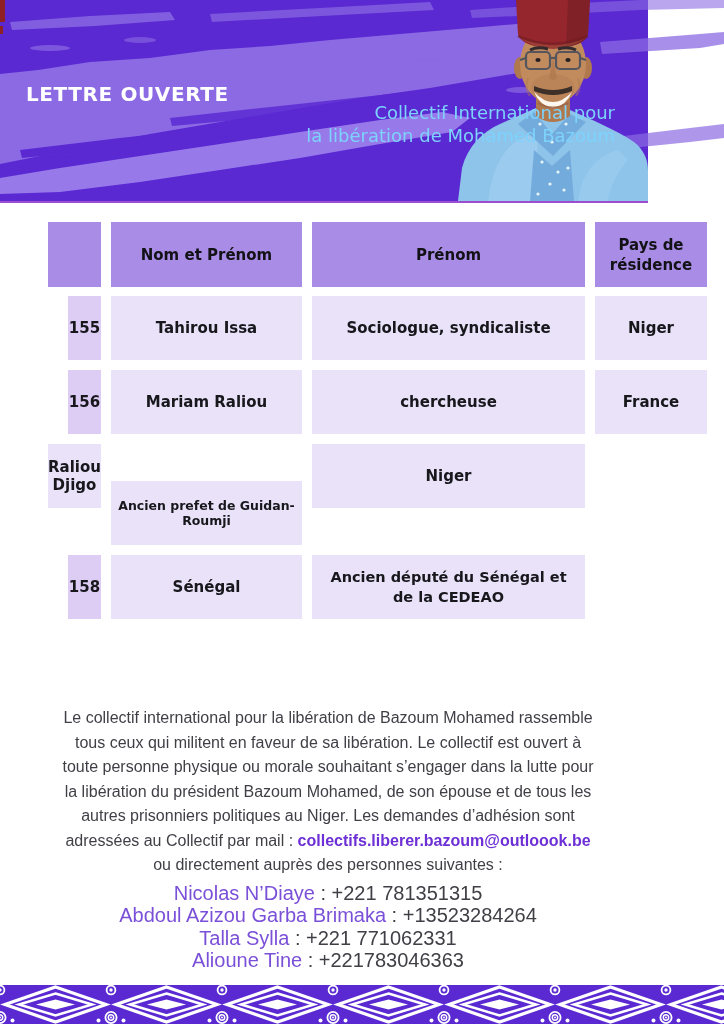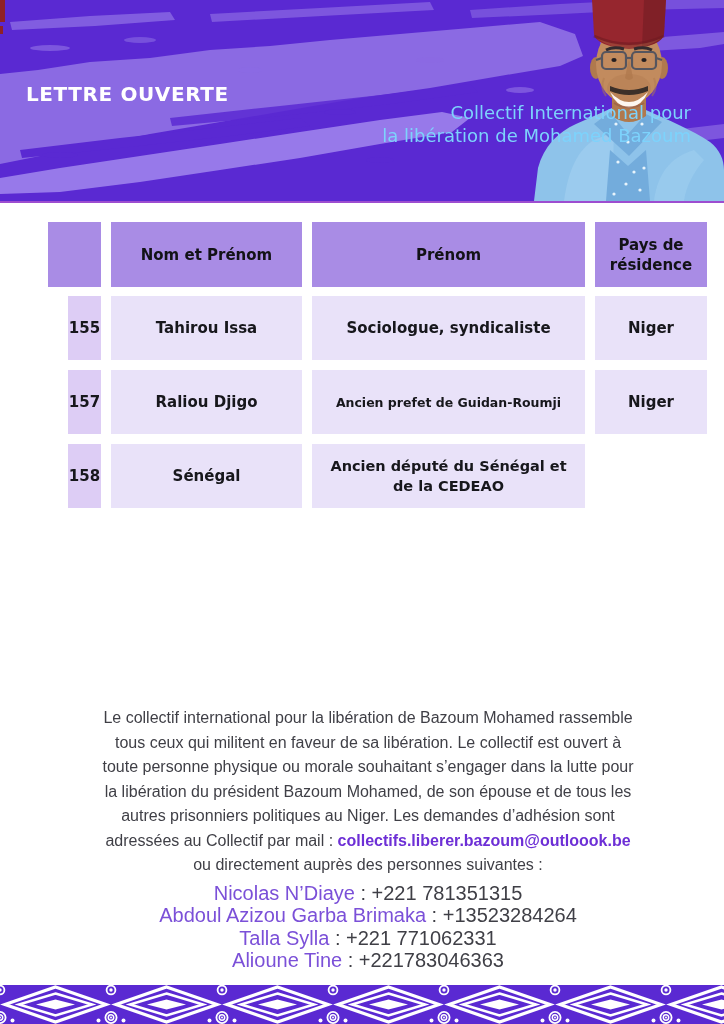--- a/index.html
+++ b/index.html
@@ -1,46 +1,46 @@
 <!DOCTYPE html>
 <html style="--accent: #5a29d2; --brushA: #8b6ae3; --brushB: #9d82ec; --thead: #a98ce5; --numbg: #ddcdf5; --cellbg: #e9e2f9; --email: #6d2fd6; --contact: #7b50d8; --text: #3f3f46; --corner: #8f2125; --hat: #96262e; --hatDark: #701b22; --skin: #c28b5e; --skinDark: #b0794d; --robe: #8ec3ea; --robeDeep: #73acdc;"><head>
 <meta charset="utf-8">
 <style>
   html,body{margin:0;padding:0;}
   body{width:724px;height:1024px;position:relative;background:#fff;
        font-family:"Liberation Sans",sans-serif;overflow:hidden;}
 
   
-  .hdr{position:absolute;left:0;top:0;width:724px;height:201px;
+  .hdr{position:absolute;left:0;top:0;width:648px;height:201px;
        background:var(--accent);border-bottom:2px solid rgba(214,108,205,.55);}
   .hdr svg.brush{position:absolute;left:0;top:0;z-index:1;}
   .photo{position:absolute;right:0;top:0;width:190px;height:201px;z-index:2;}
   .title{position:absolute;left:26px;top:82px;z-index:3;margin:0;color:#fff;
          font:800 20px "DejaVu Sans",sans-serif;letter-spacing:.6px;}
   .subtitle{position:absolute;right:33px;top:101px;z-index:3;text-align:right;
             color:#7dd3fc;font:500 18px "DejaVu Sans",sans-serif;line-height:23px;}
 
   
   .table{position:absolute;left:39px;top:222px;width:660px;z-index:1;
          font-family:"DejaVu Sans",sans-serif;}
   .trow{display:grid;grid-template-columns:53px 191px 273px 112px;column-gap:10px;
         margin-bottom:10px;padding-left:9px;}
   .thead{margin-bottom:9px;}
   .cell{display:flex;align-items:center;justify-content:center;text-align:center;
         height:64px;background:var(--cellbg);color:#17171c;
         font-size:15px;font-weight:600;padding:0 6px;box-sizing:border-box;}
   .thead .cell{height:65px;background:var(--thead);color:#121216;font-weight:700;
                line-height:20px;}
   .cell.num{background:var(--numbg);margin-left:20px;}
-  .cell.sm{font-size:12.5px;}
+  .cell.sm{font-size:12.5px;margin-top:37px;}
   .cell.md{font-size:14.5px;line-height:20px;}
 
   
   .note{position:absolute;left:0;top:706px;width:656px;text-align:center;z-index:1;
-        color:var(--text);padding-left:40px;}
+        color:var(--text);}
   .para{margin:0 auto;width:537px;font-size:16px;line-height:24.5px;}
   .email{color:var(--email);font-weight:bold;text-decoration:none;cursor:pointer;}
   .contacts{margin-top:4px;font-size:20px;line-height:22.5px;}
   .cname{color:var(--contact);}
   .csep,.cphone{color:var(--text);}
 
   
   .ftr{position:absolute;left:0;bottom:0;width:724px;height:39px;line-height:0;}
   .pf{fill:var(--accent);}
 
@@ -149,23 +149,28 @@
       <div class="cell">Pays de résidence</div>
     </div>
 
     <div class="trow">
       <div class="cell num">155</div>
       <div class="cell">Tahirou Issa</div>
       <div class="cell">Sociologue, syndicaliste</div>
       <div class="cell">Niger</div>
     </div>
 
-
-    <div class="trow">
-      <div class="cell num">157</div>
+    <div class="trow">
+      <div class="cell num">156</div>
+      <div class="cell">Mariam Raliou</div>
+      <div class="cell">chercheuse</div>
+      <div class="cell">France</div>
+    </div>
+
+    <div class="trow">
       <div class="cell">Raliou Djigo</div>
       <div class="cell sm">Ancien prefet de Guidan-Roumji</div>
       <div class="cell">Niger</div>
     </div>
 
     <div class="trow">
       <div class="cell num">158</div>
       <div class="cell">Sénégal</div>
       <div class="cell md">Ancien député du Sénégal et de la CEDEAO</div>
     </div>

